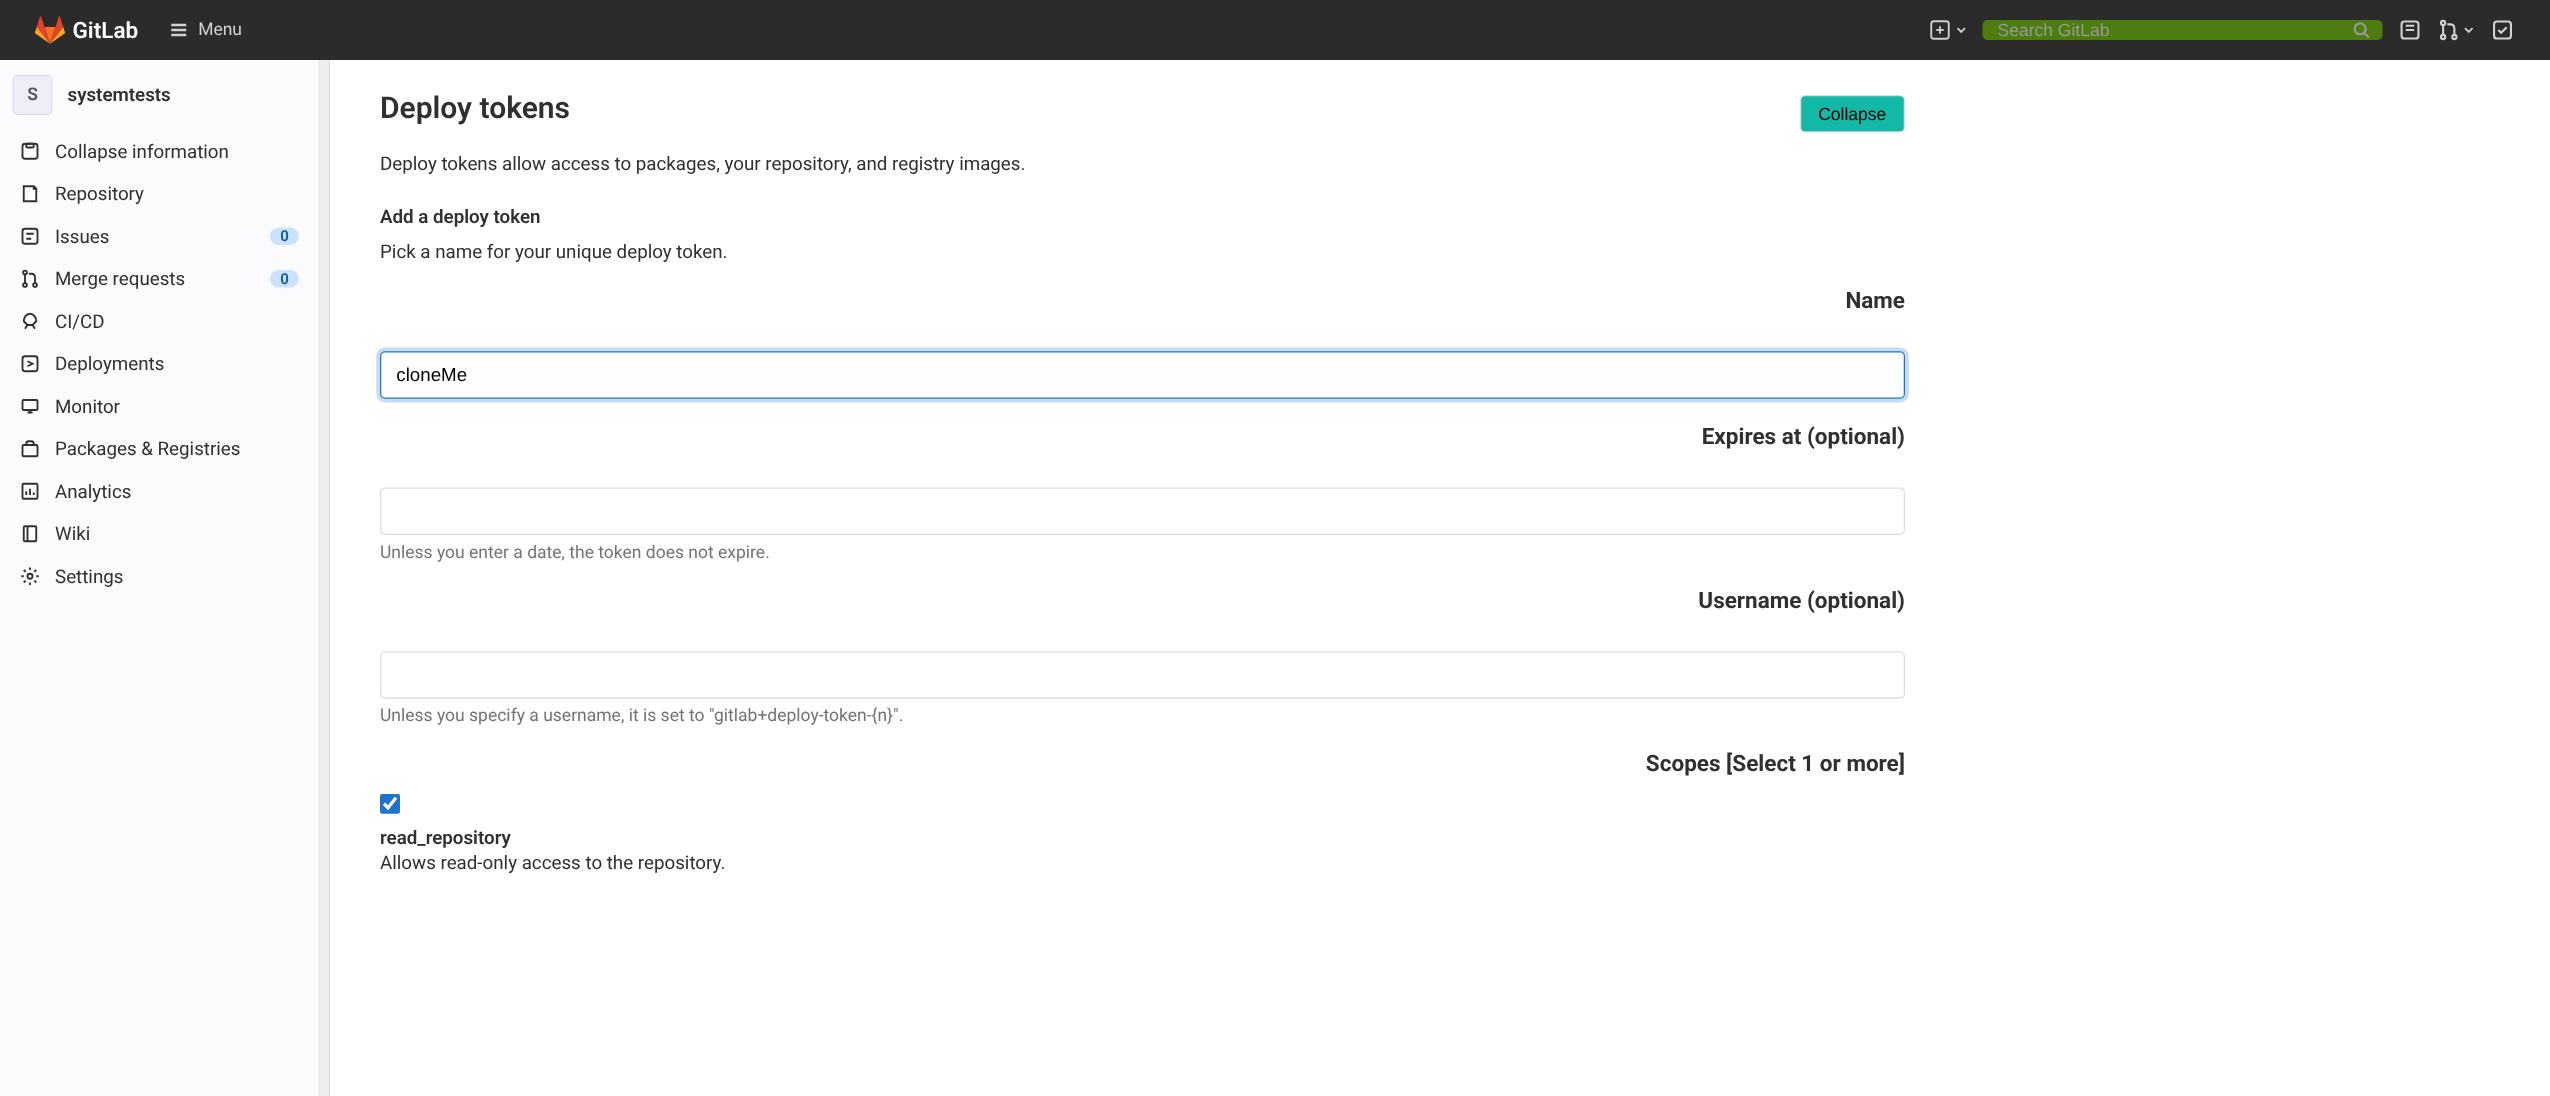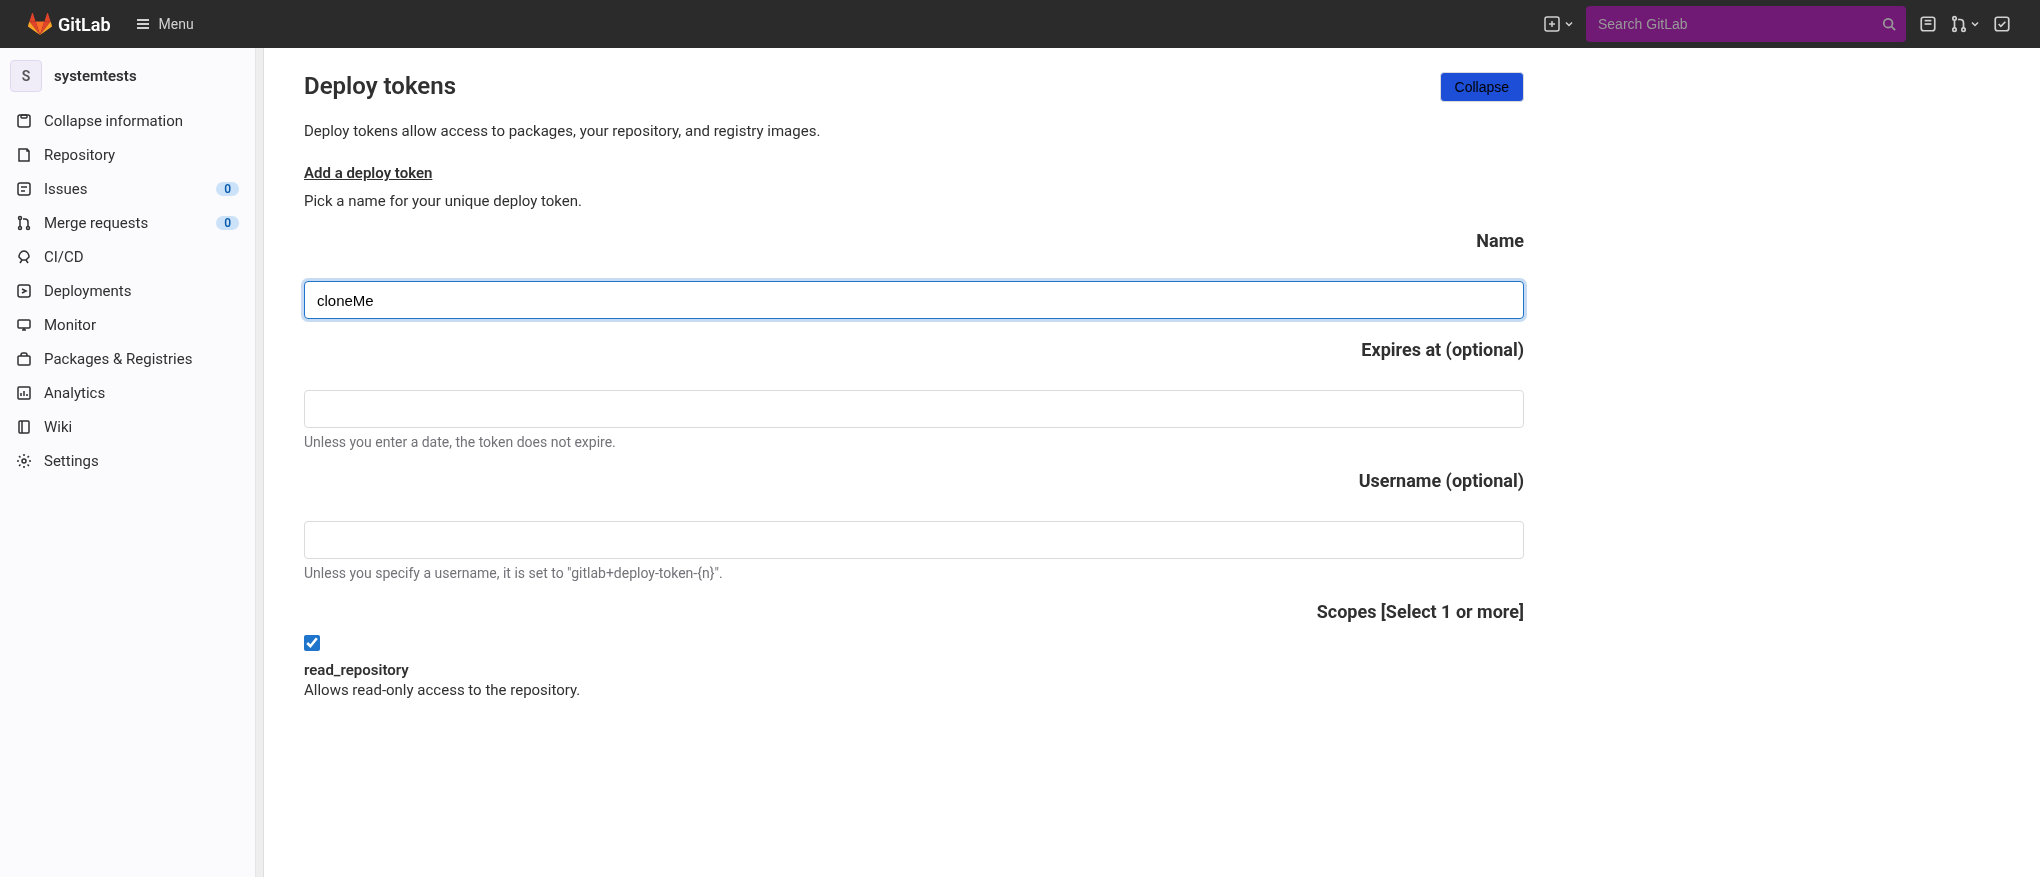--- a/index.html
+++ b/index.html
@@ -17,23 +17,23 @@
   padding: 0 28px;
   color: #d1d1d1;
 }
 .topbar-left { display: flex; align-items: center; gap: 16px; }
 .logo-wrap { display: flex; align-items: center; gap: 6px; }
 .logo-text { color: #fff; font-size: 18px; font-weight: 600; }
 .menu-btn { display: flex; align-items: center; gap: 8px; color: #d1d1d1; cursor: pointer; padding: 4px 8px; }
 .topbar-right { margin-left: auto; display: flex; align-items: center; gap: 12px; }
 .search-wrap { position: relative; }
 .search-input {
-  background: #701a75;
+  background: #4d7c0f;
   border: none;
-  height: 36px;
+  height: 16px;
   width: 320px;
   padding: 0 36px 0 12px;
   border-radius: 4px;
   color: #d1d1d1;
   font-size: 14px;
 }
 .search-input::placeholder { color: #999; }
 .search-icon { position: absolute; right: 10px; top: 50%; transform: translateY(-50%); color: #999; }
 .topbar-icon { width: 20px; height: 20px; display: flex; align-items: center; justify-content: center; cursor: pointer; color: #d1d1d1; }
 .plus-group { display: flex; align-items: center; gap: 4px; cursor: pointer; }
@@ -84,32 +84,32 @@
   min-width: 20px;
   text-align: center;
 }
 
 .content {
   flex: 1;
   padding: 24px 40px;
   overflow-y: auto;
   max-width: 1300px;
 }
-.section-header { display: flex; align-items: flex-start; justify-content: space-between; margin-bottom: 12px; }
+.section-header { display: flex; align-items: center; justify-content: space-between; margin-bottom: 12px; }
 .section-title { font-size: 24px; font-weight: 600; margin-bottom: 10px; }
 .section-desc { font-size: 15px; color: #303030; margin-bottom: 24px; }
 .collapse-btn {
   border: 1px solid #dbdbdb;
-  background: #1d4ed8;
+  background: #14b8a6;
   padding: 6px 14px;
   border-radius: 4px;
   font-size: 14px;
   cursor: pointer;
 }
-.subsection-title { font-size: 15px; font-weight: 600; margin-bottom: 10px; text-decoration: underline; }
+.subsection-title { font-size: 15px; font-weight: 600; margin-bottom: 10px; }
 .subsection-desc { font-size: 15px; margin-bottom: 20px; }
 .form-group { margin-bottom: 20px; }
 .form-label { display: block; font-weight: 700; font-size: 18px; margin-bottom: 8px; text-align: right; }
 .form-input {
   width: 100%;
   border: 1px solid #dbdbdb;
   border-radius: 4px;
   padding: 8px 12px;
   font-size: 15px;
   height: 38px;

